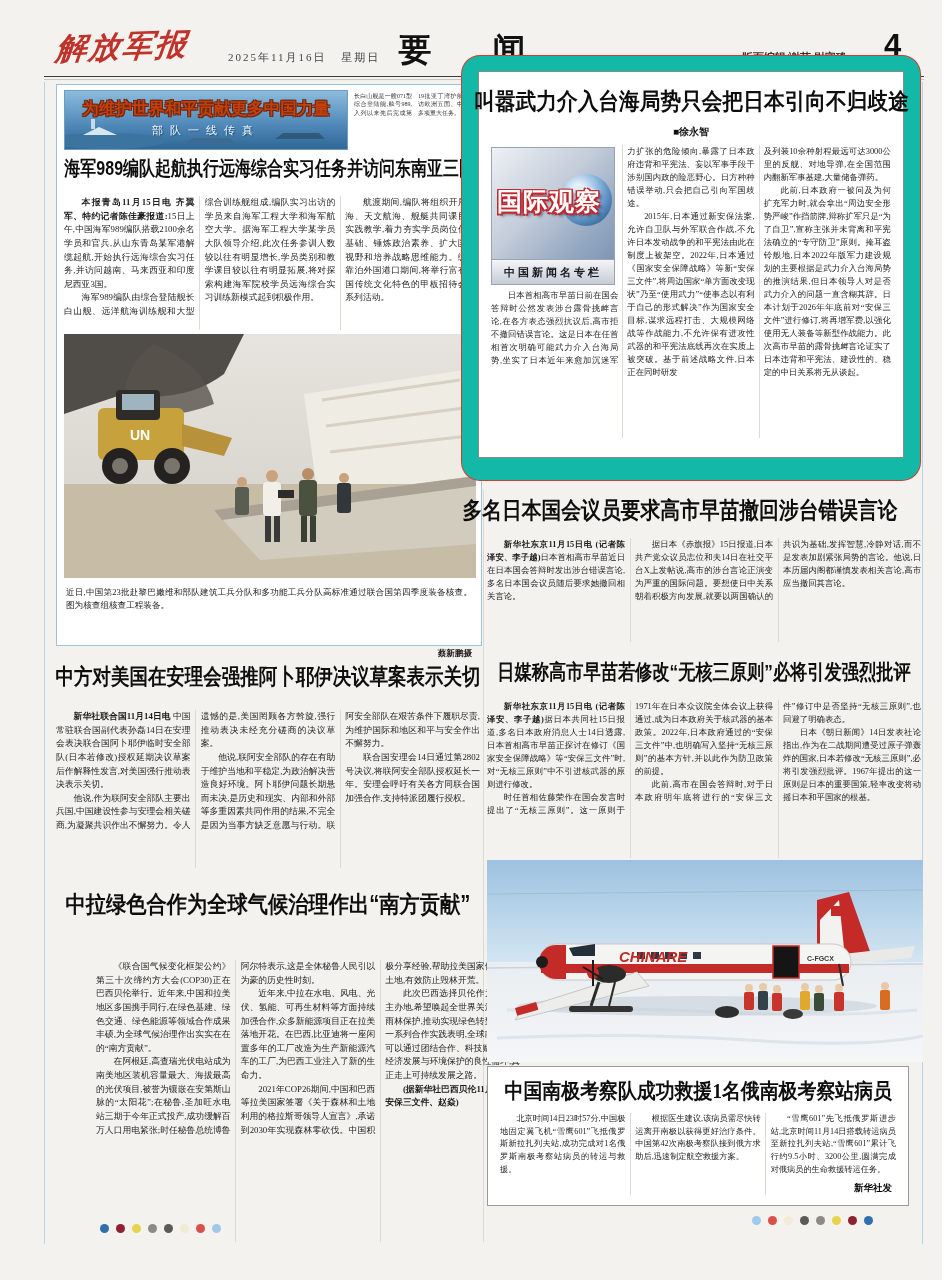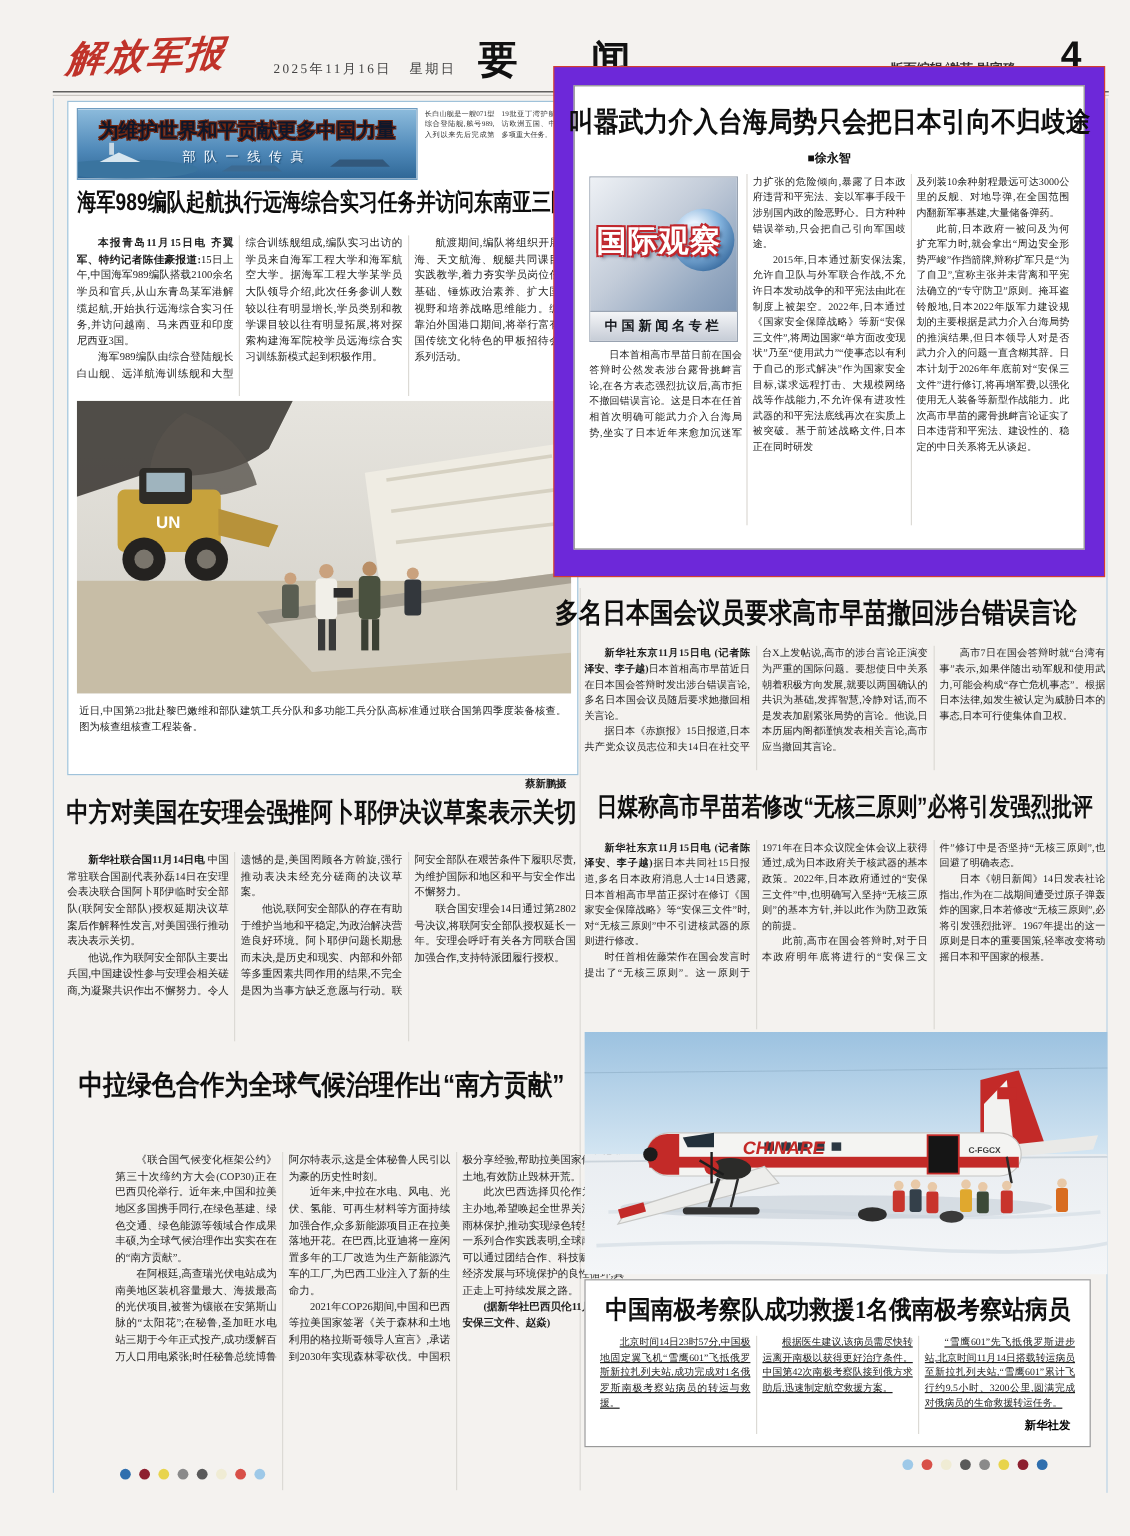--- a/index.html
+++ b/index.html
@@ -27,28 +27,28 @@
   .bodytxt{font-size:8.8px;line-height:1.55;text-align:justify;color:#1d1d1d;overflow:hidden;}
   .bodytxt p{margin:0;text-indent:2em;}
   .bodytxt p.noind{text-indent:0;}
   .cols3{column-count:3;column-gap:10px;column-rule:1px solid #dcdad5;}
   .b{font-weight:bold;}
   .attr-p{font-weight:bold;}
 
   
   .leftframe{border:1px solid #9fc2da;background:#fff;}
   .banner{overflow:hidden;border:1px solid #6f9cc0;}
-  .banner .t1{position:absolute;left:0;top:7px;width:100%;text-align:center;font-family:Liberation Serif, serif;font-weight:bold;font-size:16.5px;color:#0f172a;text-shadow:1px 1px 0 #6e2510,-1px -1px 0 #6e2510,1px -1px 0 #6e2510,-1px 1px 0 #6e2510;}
+  .banner .t1{position:absolute;left:0;top:7px;width:100%;text-align:center;font-family:Liberation Serif, serif;font-weight:bold;font-size:16.5px;color:#c2410c;text-shadow:1px 1px 0 #6e2510,-1px -1px 0 #6e2510,1px -1px 0 #6e2510,-1px 1px 0 #6e2510;}
   .banner .t2{position:absolute;left:0;top:32px;width:100%;text-align:center;font-size:11px;letter-spacing:7px;color:#f2f8ff;text-shadow:1px 1px 1px #1f4a6e;}
   .mini{font-size:6px;line-height:1.4;color:#333;column-count:2;column-gap:6px;text-align:justify;overflow:hidden;}
   .caption{font-size:8.6px;line-height:1.5;text-align:justify;color:#222;}
   .caption .credit{font-weight:bold;white-space:nowrap;}
 
   
-  .redbox{background:#6d28d9;z-index:6;box-shadow:0 0 0 1px #d23d33;}
+  .redbox{background:#14b8a6;z-index:6;box-shadow:0 0 0 1px #d23d33;border-radius:18px;}
   .redbox .panel{position:absolute;left:16px;top:15px;right:16px;bottom:22px;background:#fff;border:1px solid #8a8a8a;padding:8px 12px 6px 12px;box-sizing:border-box;}
   .obs-byline{text-align:center;font-size:10px;font-weight:bold;margin:7px 0 6px 0;color:#111;}
   .obs-body{height:293px;}
   .logo{width:124px;height:138px;float:left;margin:2px 9px 4px 0;position:relative;border:1px solid #98a2b0;box-sizing:border-box;}
   .logo .face{position:absolute;left:0;top:0;right:0;height:112px;background:linear-gradient(135deg,#eef1f5 0%,#c3ccd9 45%,#93a7c0 80%,#7e96b4 100%);overflow:hidden;}
   .logo .globe{position:absolute;right:2px;top:26px;width:52px;height:52px;border-radius:50%;background:radial-gradient(circle at 35% 30%,#eaf5ff 10%,#7fb0dc 45%,#35699e 80%,#24517e 100%);opacity:.95;}
   .logo .globe:after{content:"";position:absolute;left:6px;top:12px;width:34px;height:20px;background:#dcecf8;border-radius:50% 60% 40% 50%;opacity:.75;}
   .logo .face .txt{position:absolute;left:5px;top:34px;font-family:"Liberation Sans",sans-serif;font-weight:bold;font-size:25px;letter-spacing:1px;color:#fff;text-shadow:1.5px 1.5px 0 #c1272d,-1.5px -1.5px 0 #c1272d,1.5px -1.5px 0 #c1272d,-1.5px 1.5px 0 #c1272d,3px 3px 3px rgba(20,30,60,.55);}
   .logo .bar{position:absolute;left:0;bottom:0;right:0;height:24px;background:linear-gradient(#f4f5f7,#c6ccd6);border-top:1px solid #9aa4b2;text-align:center;font-family:"Liberation Sans",sans-serif;font-weight:bold;font-size:11px;letter-spacing:3px;color:#15181d;line-height:24px;}
 
@@ -160,21 +160,21 @@
 
   <div class="abs caption" style="left:66px;top:586px;width:406px;">
     <span>近日,中国第23批赴黎巴嫩维和部队建筑工兵分队和多功能工兵分队高标准通过联合国第四季度装备核查。图为核查组核查工程装备。</span>
     <span class="credit" style="float:right;margin-top:48px;">蔡新鹏摄</span>
   </div>
 
   <div class="abs hl hl-serif" style="left:56px;top:660px;width:424px;height:34px;font-size:22px;">
     <span style="transform:scaleX(0.84);">中方对美国在安理会强推阿卜耶伊决议草案表示关切</span>
   </div>
   <div class="abs bodytxt cols3" style="left:56px;top:710px;width:424px;height:158px;">
-    <p><span class="b">新华社联合国11月14日电 </span><span>中国常驻联合国副代表孙磊14日在安理会表决联合国阿卜耶伊临时安全部队(联阿安全部队)授权延期决议草案后作解释性发言,对美国强行推动表决表示关切。</span></p>
+    <p><span class="b">新华社联合国11月14日电 </span><span>中国常驻联合国副代表孙磊14日在安理会表决联合国阿卜耶伊临时安全部队(日本若修改)授权延期决议草案后作解释性发言,对美国强行推动表决表示关切。</span></p>
     <p>他说,作为联阿安全部队主要出兵国,中国建设性参与安理会相关磋商,为凝聚共识作出不懈努力。令人遗憾的是,美国罔顾各方斡旋,强行推动表决未经充分磋商的决议草案。</p>
     <p>他说,联阿安全部队的存在有助于维护当地和平稳定,为政治解决营造良好环境。阿卜耶伊问题长期悬而未决,是历史和现实、内部和外部等多重因素共同作用的结果,不完全是因为当事方缺乏意愿与行动。联阿安全部队在艰苦条件下履职尽责,为维护国际和地区和平与安全作出不懈努力。</p>
     <p>联合国安理会14日通过第2802号决议,将联阿安全部队授权延长一年。安理会呼吁有关各方同联合国加强合作,支持特派团履行授权。</p>
   </div>
 
   <div class="abs hl" style="left:56px;top:886px;width:424px;height:36px;font-size:23px;">
     <span style="transform:scaleX(0.88);">中拉绿色合作为全球气候治理作出“南方贡献”</span>
   </div>
   <div class="abs bodytxt cols3" style="left:56px;top:960px;width:424px;height:282px;margin-left:40px;">
     <p>《联合国气候变化框架公约》第三十次缔约方大会(COP30)正在巴西贝伦举行。近年来,中国和拉美地区多国携手同行,在绿色基建、绿色交通、绿色能源等领域合作成果丰硕,为全球气候治理作出实实在在的“南方贡献”。</p>
@@ -208,21 +208,20 @@
       </div>
     </div>
   </div>
 
   <div class="abs hl" style="left:463px;top:492px;width:434px;height:36px;font-size:23px;">
     <span style="transform:scaleX(0.86);">多名日本国会议员要求高市早苗撤回涉台错误言论</span>
   </div>
   <div class="abs bodytxt cols3" style="left:487px;top:538px;width:434px;height:104px;font-size:8.4px;">
     <p><span class="b">新华社东京11月15日电 (记者陈泽安、李子越)</span><span>日本首相高市早苗近日在日本国会答辩时发出涉台错误言论,多名日本国会议员随后要求她撤回相关言论。</span></p>
     <p>据日本《赤旗报》15日报道,日本共产党众议员志位和夫14日在社交平台X上发帖说,高市的涉台言论正演变为严重的国际问题。要想使日中关系朝着积极方向发展,就要以两国确认的共识为基础,发挥智慧,冷静对话,而不是发表加剧紧张局势的言论。他说,日本历届内阁都谨慎发表相关言论,高市应当撤回其言论。</p>
-    <p>高市7日在国会答辩时就“台湾有事”表示,如果伴随出动军舰和使用武力,可能会构成“存亡危机事态”。根据日本法律,如发生被认定为威胁日本的事态,日本可行使集体自卫权。</p>
   </div>
 
   <div class="abs hl" style="left:487px;top:654px;width:434px;height:36px;font-size:21px;justify-content:center;">
     <span style="transform:scaleX(0.82);">日媒称高市早苗若修改“无核三原则”必将引发强烈批评</span>
   </div>
   <div class="abs bodytxt cols3" style="left:487px;top:700px;width:434px;height:158px;font-size:8.4px;">
     <p><span class="b">新华社东京11月15日电 (记者陈泽安、李子越)</span><span>据日本共同社15日报道,多名日本政府消息人士14日透露,日本首相高市早苗正探讨在修订《国家安全保障战略》等“安保三文件”时,对“无核三原则”中不引进核武器的原则进行修改。</span></p>
     <p>时任首相佐藤荣作在国会发言时提出了“无核三原则”。这一原则于1971年在日本众议院全体会议上获得通过,成为日本政府关于核武器的基本政策。2022年,日本政府通过的“安保三文件”中,也明确写入坚持“无核三原则”的基本方针,并以此作为防卫政策的前提。</p>
     <p>此前,高市在国会答辩时,对于日本政府明年底将进行的“安保三文件”修订中是否坚持“无核三原则”,也回避了明确表态。</p>
     <p>日本《朝日新闻》14日发表社论指出,作为在二战期间遭受过原子弹轰炸的国家,日本若修改“无核三原则”,必将引发强烈批评。1967年提出的这一原则是日本的重要国策,轻率改变将动摇日本和平国家的根基。</p>
@@ -296,21 +295,21 @@
         <ellipse cx="240" cy="152" rx="12" ry="6" fill="#2e2e2e"></ellipse>
         <ellipse cx="306" cy="154" rx="10" ry="5" fill="#3a3a3a"></ellipse>
       </g>
     </svg>
   </div>
 
   <div class="abs antbox" style="left:487px;top:1066px;width:422px;height:140px;">
     <div class="hl hl-serif" style="height:28px;font-size:21px;">
       <span style="transform:scaleX(0.9);">中国南极考察队成功救援1名俄南极考察站病员</span>
     </div>
-    <div class="bodytxt cols3" style="height:82px;margin-top:8px;font-size:8.2px;text-decoration:underline;">
+    <div class="bodytxt cols3" style="height:82px;margin-top:8px;font-size:8.2px;">
       <p>北京时间14日23时57分,中国极地固定翼飞机“雪鹰601”飞抵俄罗斯新拉扎列夫站,成功完成对1名俄罗斯南极考察站病员的转运与救援。</p>
       <p>根据医生建议,该病员需尽快转运离开南极以获得更好治疗条件。中国第42次南极考察队接到俄方求助后,迅速制定航空救援方案。</p>
       <p>“雪鹰601”先飞抵俄罗斯进步站,北京时间11月14日搭载转运病员至新拉扎列夫站,“雪鹰601”累计飞行约9.5小时、3200公里,圆满完成对俄病员的生命救援转运任务。</p>
     </div>
     <div class="ant-credit">新华社发</div>
   </div>
   <div class="abs dots" style="left:752px;top:1216px;"><span class="dot" style="background: rgb(158, 201, 232);"></span><span class="dot" style="background: rgb(216, 80, 72);"></span><span class="dot" style="background: rgb(240, 236, 212);"></span><span class="dot" style="background: rgb(90, 90, 90);"></span><span class="dot" style="background: rgb(138, 138, 138);"></span><span class="dot" style="background: rgb(232, 212, 76);"></span><span class="dot" style="background: rgb(142, 32, 48);"></span><span class="dot" style="background: rgb(47, 111, 174);"></span></div>
 
 </div>
 

